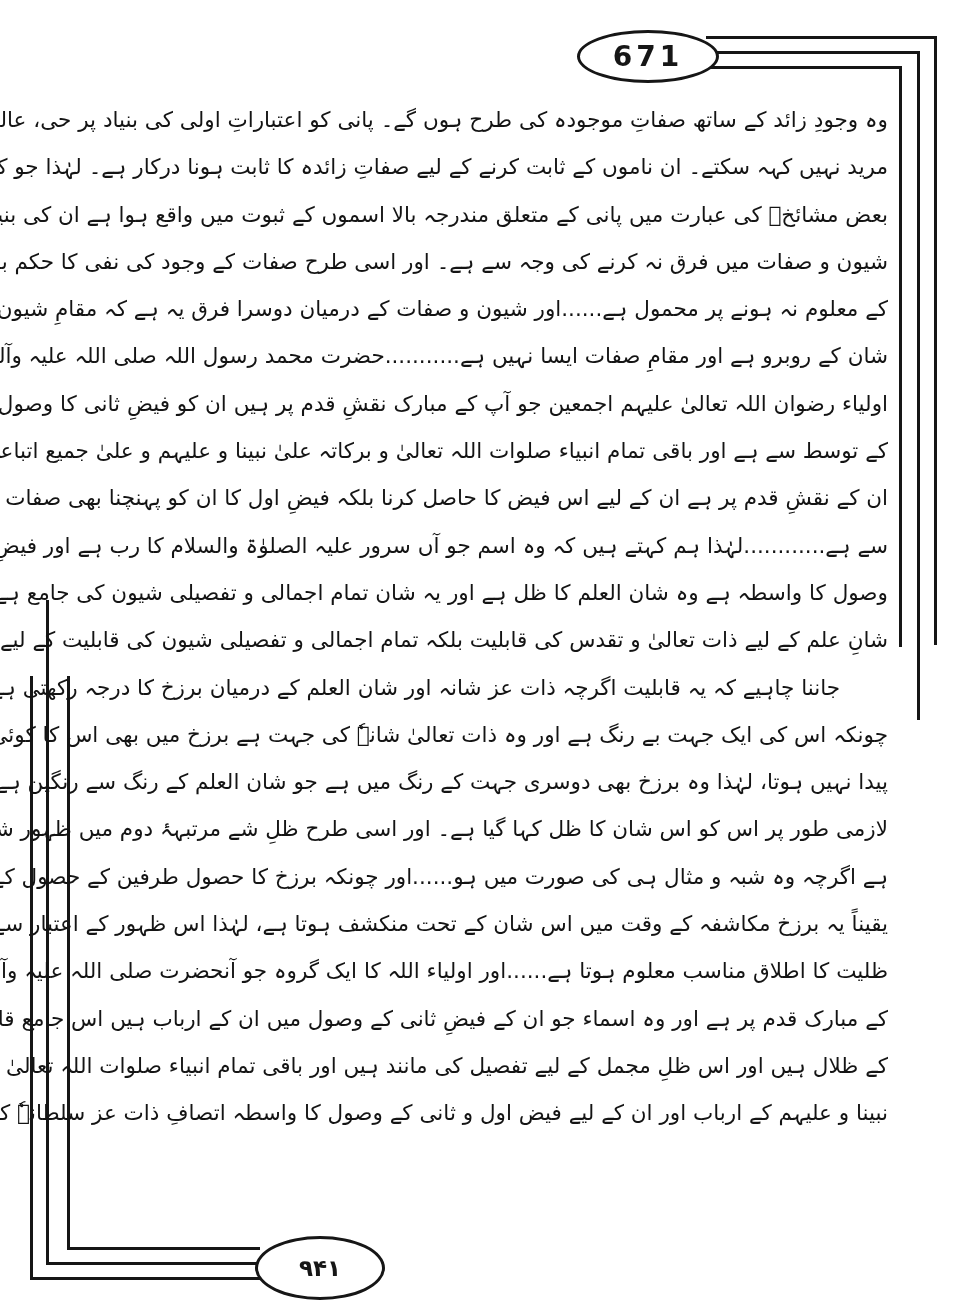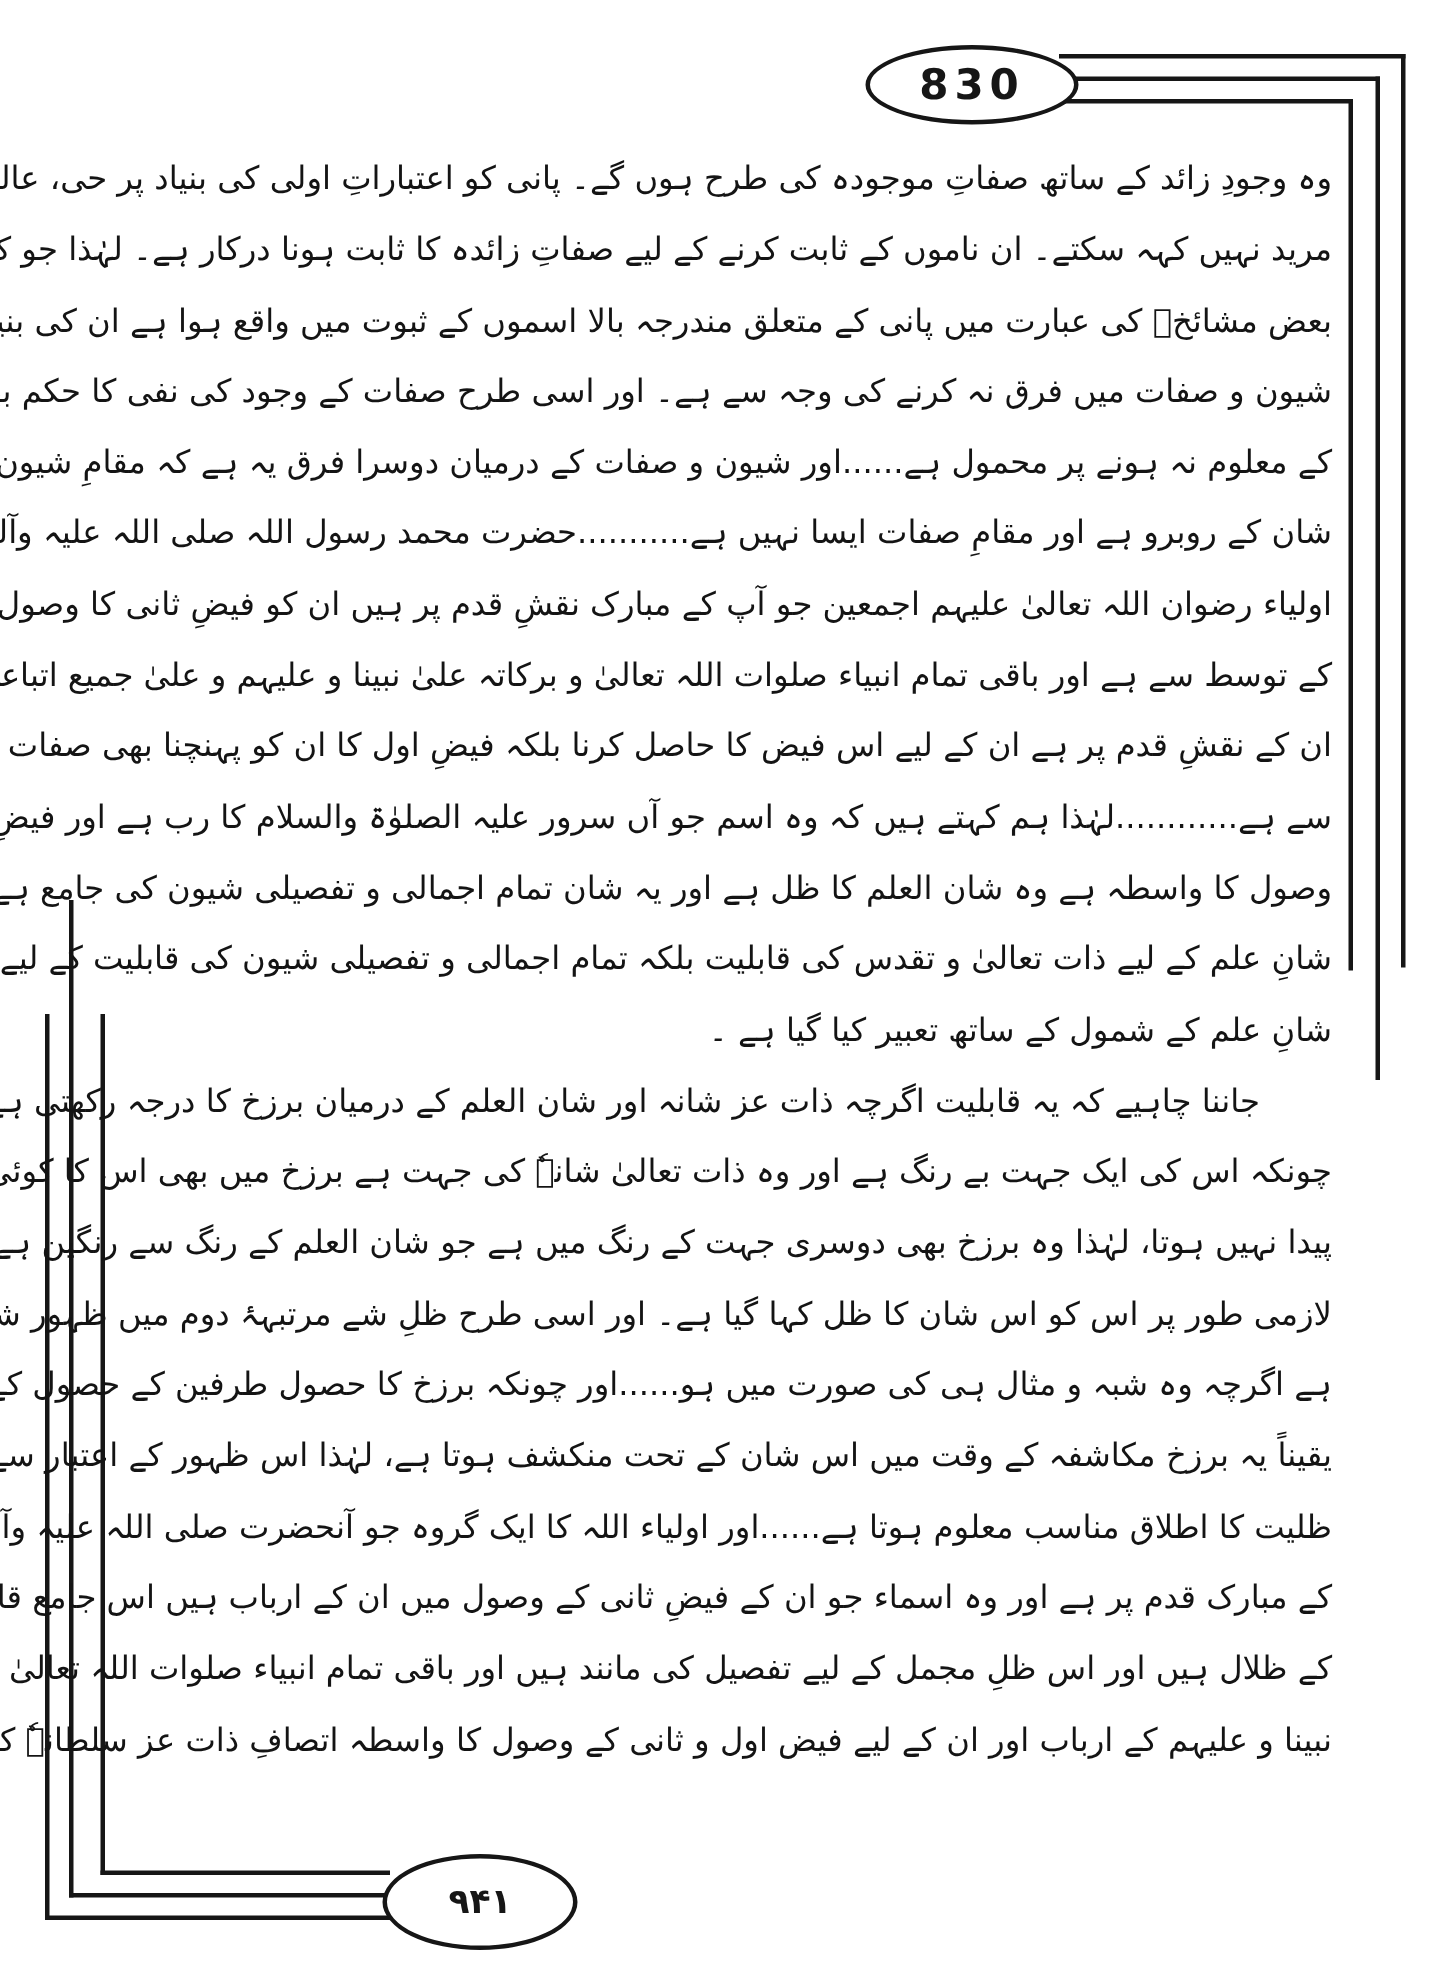--- a/index.html
+++ b/index.html
@@ -40,21 +40,21 @@
 <div class="page" style="background: rgb(255, 255, 255);">
 
   <div>
     <div class="ln h-t1" style="background: rgb(22, 22, 22);"></div>
     <div class="ln h-t2" style="background: rgb(22, 22, 22);"></div>
     <div class="ln h-t3" style="background: rgb(22, 22, 22);"></div>
     <div class="ln v-r1" style="background: rgb(22, 22, 22);"></div>
     <div class="ln v-r2" style="background: rgb(22, 22, 22);"></div>
     <div class="ln v-r3" style="background: rgb(22, 22, 22);"></div>
     <div class="oval oval-top" style="border-color: rgb(22, 22, 22);">
-      <span>830</span>
+      <span>671</span>
     </div>
   </div>
 
   <div>
     <div class="ln v-l1" style="background: rgb(22, 22, 22);"></div>
     <div class="ln v-l2" style="background: rgb(22, 22, 22);"></div>
     <div class="ln v-l3" style="background: rgb(22, 22, 22);"></div>
     <div class="ln h-b1" style="background: rgb(22, 22, 22);"></div>
     <div class="ln h-b2" style="background: rgb(22, 22, 22);"></div>
     <div class="ln h-b3" style="background: rgb(22, 22, 22);"></div>
@@ -69,21 +69,20 @@
     <div class="tl">بعض مشائخؒ کی عبارت میں پانی کے متعلق مندرجہ بالا اسموں کے ثبوت میں واقع ہوا ہے ان کی بنیاد</div>
     <div class="tl">شیون و صفات میں فرق نہ کرنے کی وجہ سے ہے۔ اور اسی طرح صفات کے وجود کی نفی کا حکم بھی اس فرق</div>
     <div class="tl">کے معلوم نہ ہونے پر محمول ہے......اور شیون و صفات کے درمیان دوسرا فرق یہ ہے کہ مقامِ شیون صاحبِ</div>
     <div class="tl">شان کے روبرو ہے اور مقامِ صفات ایسا نہیں ہے...........حضرت محمد رسول اللہ صلی اللہ علیہ وآلہ وسلم اور وہ</div>
     <div class="tl">اولیاء رضوان اللہ تعالیٰ علیہم اجمعین جو آپ کے مبارک نقشِ قدم پر ہیں ان کو فیضِ ثانی کا وصول شیونات</div>
     <div class="tl">کے توسط سے ہے اور باقی تمام انبیاء صلوات اللہ تعالیٰ و برکاتہ علیٰ نبینا و علیہم و علیٰ جمیع اتباعہم اور وہ جماعت جو</div>
     <div class="tl">ان کے نقشِ قدم پر ہے ان کے لیے اس فیض کا حاصل کرنا بلکہ فیضِ اول کا ان کو پہنچنا بھی صفات کے توسط</div>
     <div class="tl">سے ہے............لہٰذا ہم کہتے ہیں کہ وہ اسم جو آں سرور علیہ الصلوٰۃ والسلام کا رب ہے اور فیضِ دوم کے</div>
     <div class="tl">وصول کا واسطہ ہے وہ شان العلم کا ظل ہے اور یہ شان تمام اجمالی و تفصیلی شیون کی جامع ہے اور وہ ظل</div>
     <div class="tl">شانِ علم کے لیے ذات تعالیٰ و تقدس کی قابلیت بلکہ تمام اجمالی و تفصیلی شیون کی قابلیت کے لیے ہے لیکن</div>
-    <div class="tl end">شانِ علم کے شمول کے ساتھ تعبیر کیا گیا ہے ۔</div>
     <div class="tl indent">جاننا چاہیے کہ یہ قابلیت اگرچہ ذات عز شانہ اور شان العلم کے درمیان برزخ کا درجہ رکھتی ہے لیکن</div>
     <div class="tl">چونکہ اس کی ایک جہت بے رنگ ہے اور وہ ذات تعالیٰ شانہٗ کی جہت ہے برزخ میں بھی اس کا کوئی رنگ</div>
     <div class="tl">پیدا نہیں ہوتا، لہٰذا وہ برزخ بھی دوسری جہت کے رنگ میں ہے جو شان العلم کے رنگ سے رنگین ہے پس</div>
     <div class="tl">لازمی طور پر اس کو اس شان کا ظل کہا گیا ہے۔ اور اسی طرح ظلِ شے مرتبہۂ دوم میں ظہور شے سے عبارت</div>
     <div class="tl">ہے اگرچہ وہ شبہ و مثال ہی کی صورت میں ہو......اور چونکہ برزخ کا حصول طرفین کے حصول کے بعد ہے</div>
     <div class="tl">یقیناً یہ برزخ مکاشفہ کے وقت میں اس شان کے تحت منکشف ہوتا ہے، لہٰذا اس ظہور کے اعتبار سے آخر تک</div>
     <div class="tl">ظلیت کا اطلاق مناسب معلوم ہوتا ہے......اور اولیاء اللہ کا ایک گروہ جو آنحضرت صلی اللہ علیہ وآلہ و بارک وسلم</div>
     <div class="tl">کے مبارک قدم پر ہے اور وہ اسماء جو ان کے فیضِ ثانی کے وصول میں ان کے ارباب ہیں اس جامع قابلیت</div>
     <div class="tl">کے ظلال ہیں اور اس ظلِ مجمل کے لیے تفصیل کی مانند ہیں اور باقی تمام انبیاء صلوات اللہ تعالیٰ و تسلیماتہ علیٰ</div>
     <div class="tl">نبینا و علیہم کے ارباب اور ان کے لیے فیض اول و ثانی کے وصول کا واسطہ اتصافِ ذات عز سلطانہٗ کی وہ</div>

